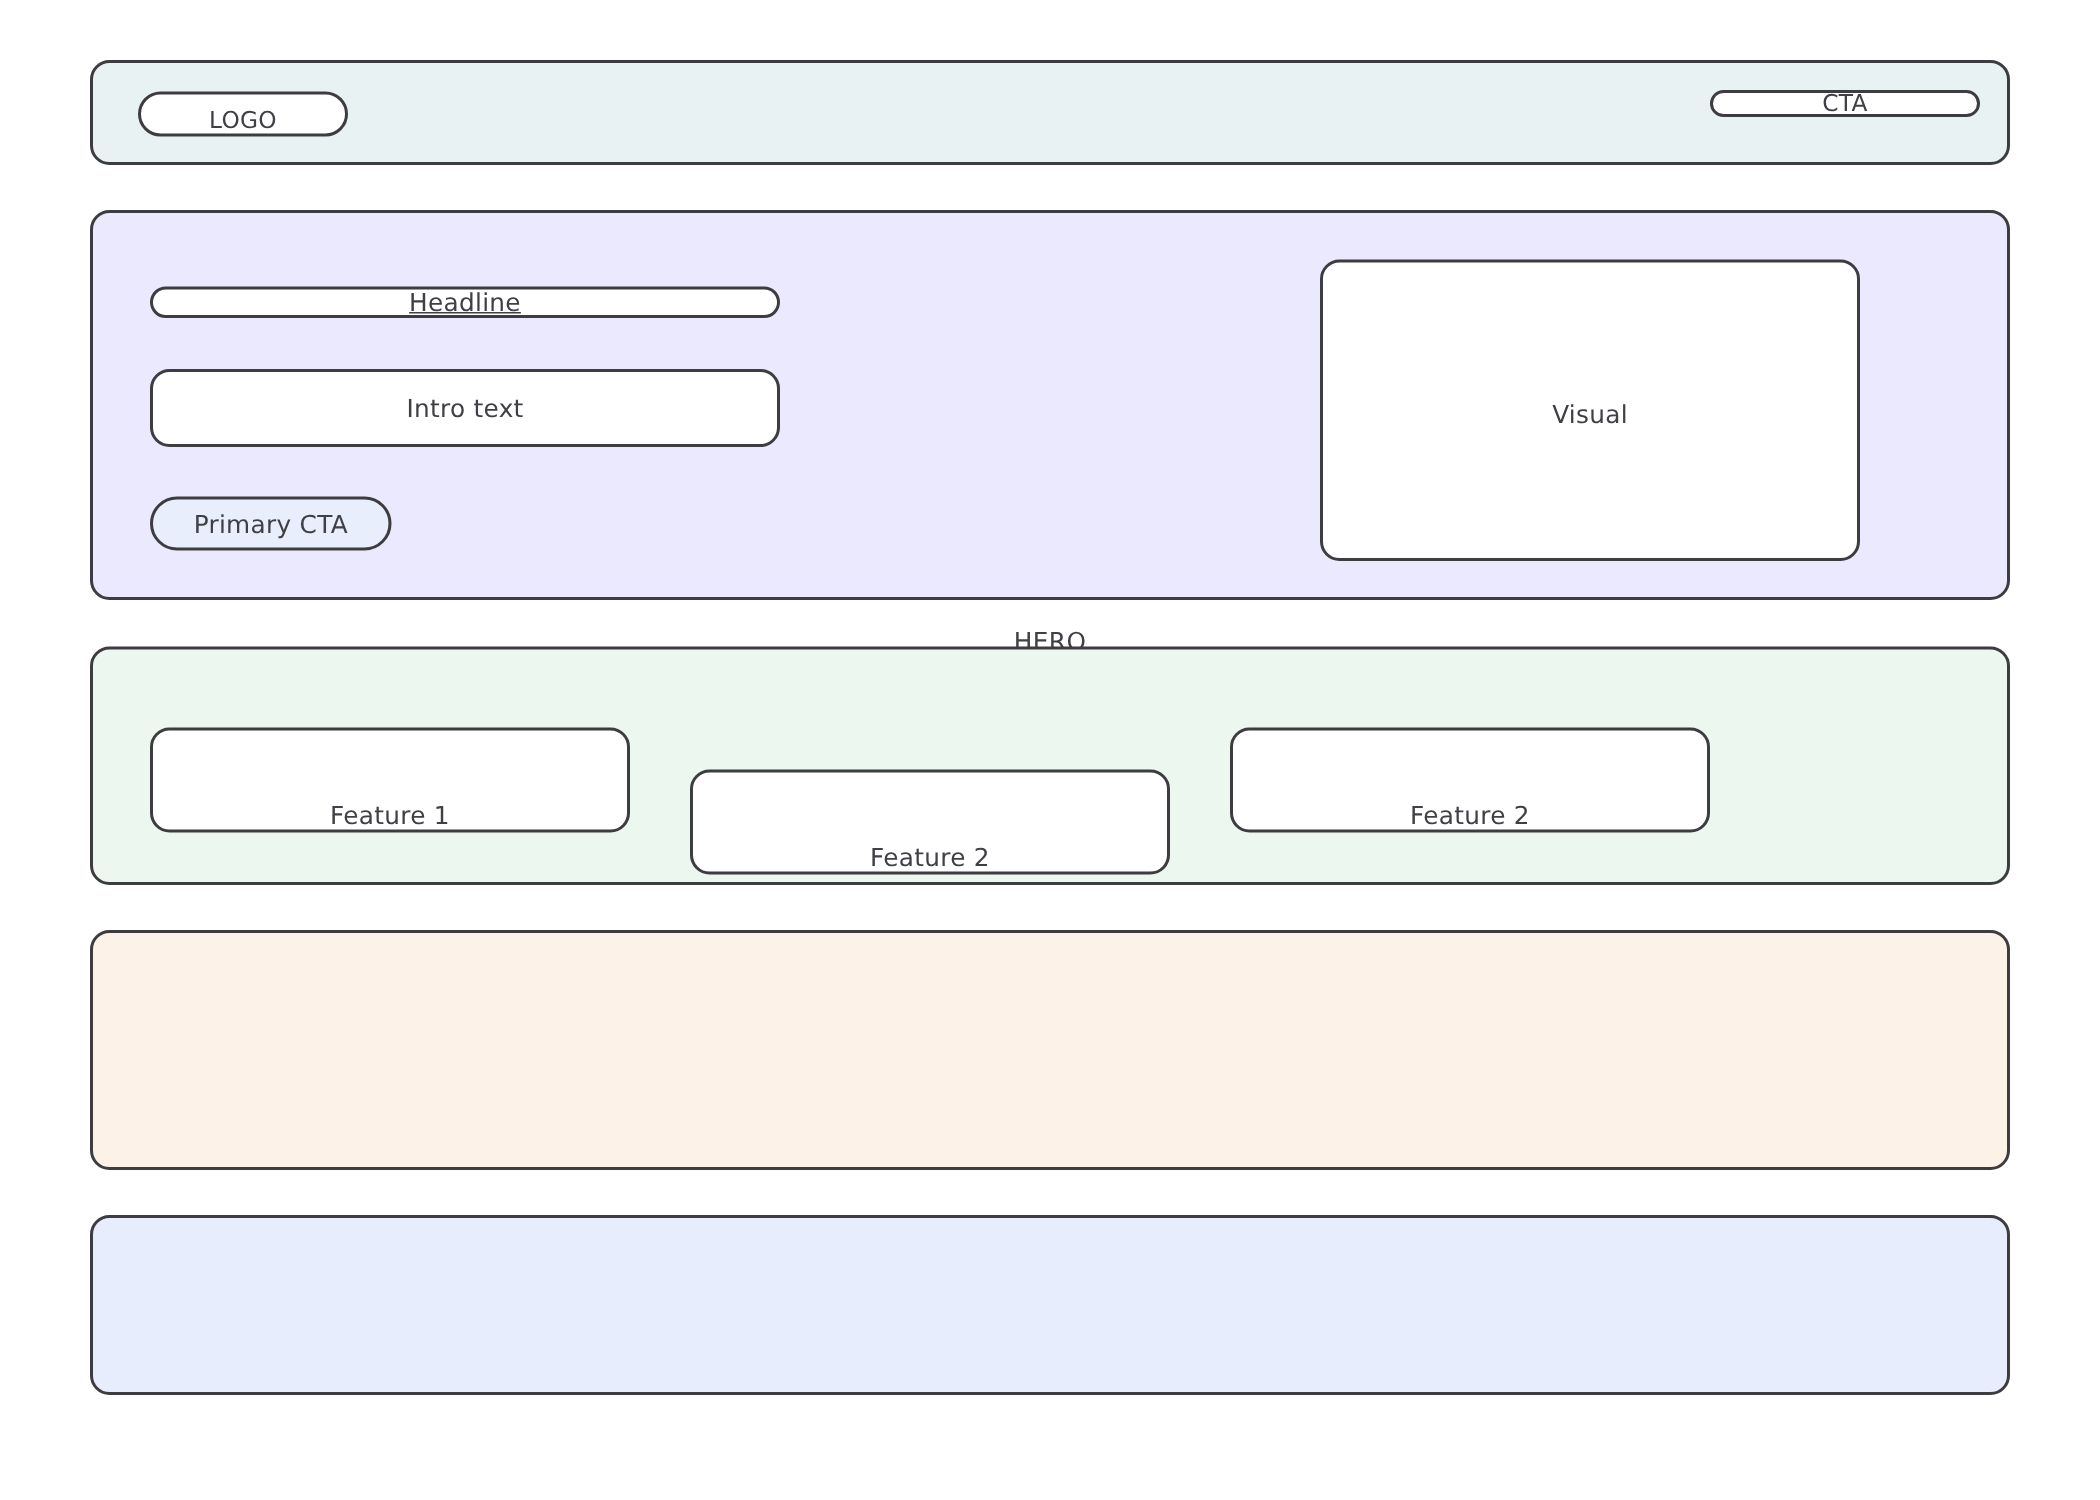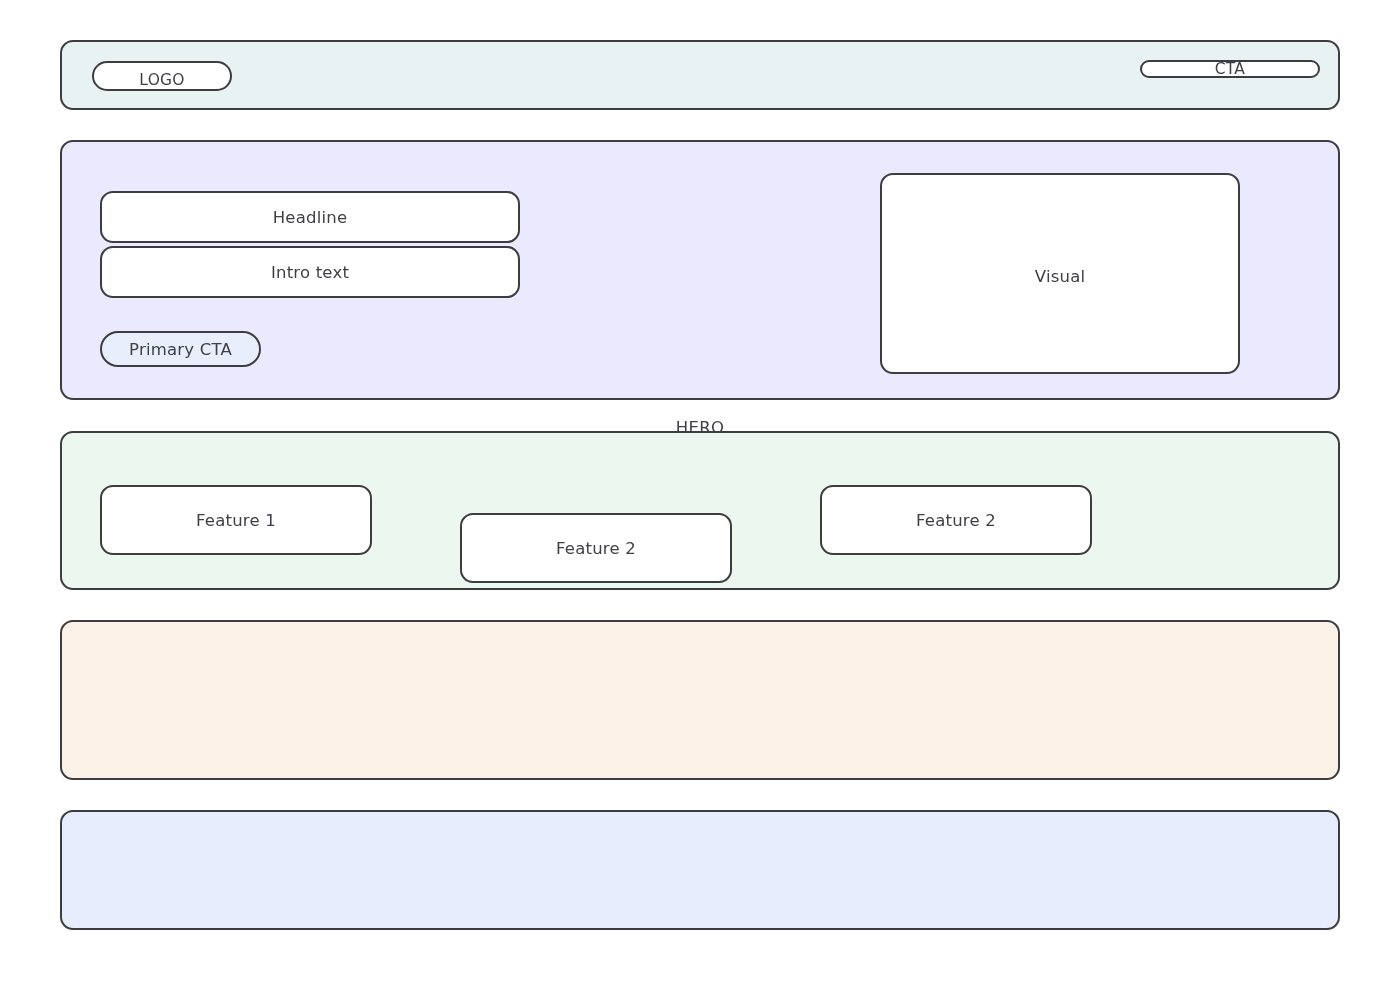--- a/index.html
+++ b/index.html
@@ -85,21 +85,22 @@
   
   #hero-band {
     top: 140px;
     height: 260px;
     background: #ebe9fd;
   }
   #hero-headline-box {
     left: 100px;
     top: 191px;
     width: 420px;
-    height: 52px;
+    height: 21px;
+    text-decoration: underline;
   }
   #hero-intro-box {
     left: 100px;
     top: 246px;
     width: 420px;
     height: 52px;
   }
   #hero-primary-cta {
     left: 100px;
     top: 331px;
@@ -122,22 +123,23 @@
   }
 
   
   #features-band {
     top: 431px;
     height: 159px;
     background: #ecf7ef;
   }
   .feature-box {
     top: 485px;
-    width: 272px;
+    width: 320px;
     height: 70px;
+    align-items: flex-end;
   }
   #feature-box-0 { left: 100px; }
   #feature-box-1 { left: 460px; margin-top: 28px; }
   #feature-box-2 { left: 820px; }
 
   
   #content-band {
     top: 620px;
     height: 160px;
     background: #fdf2e7;

